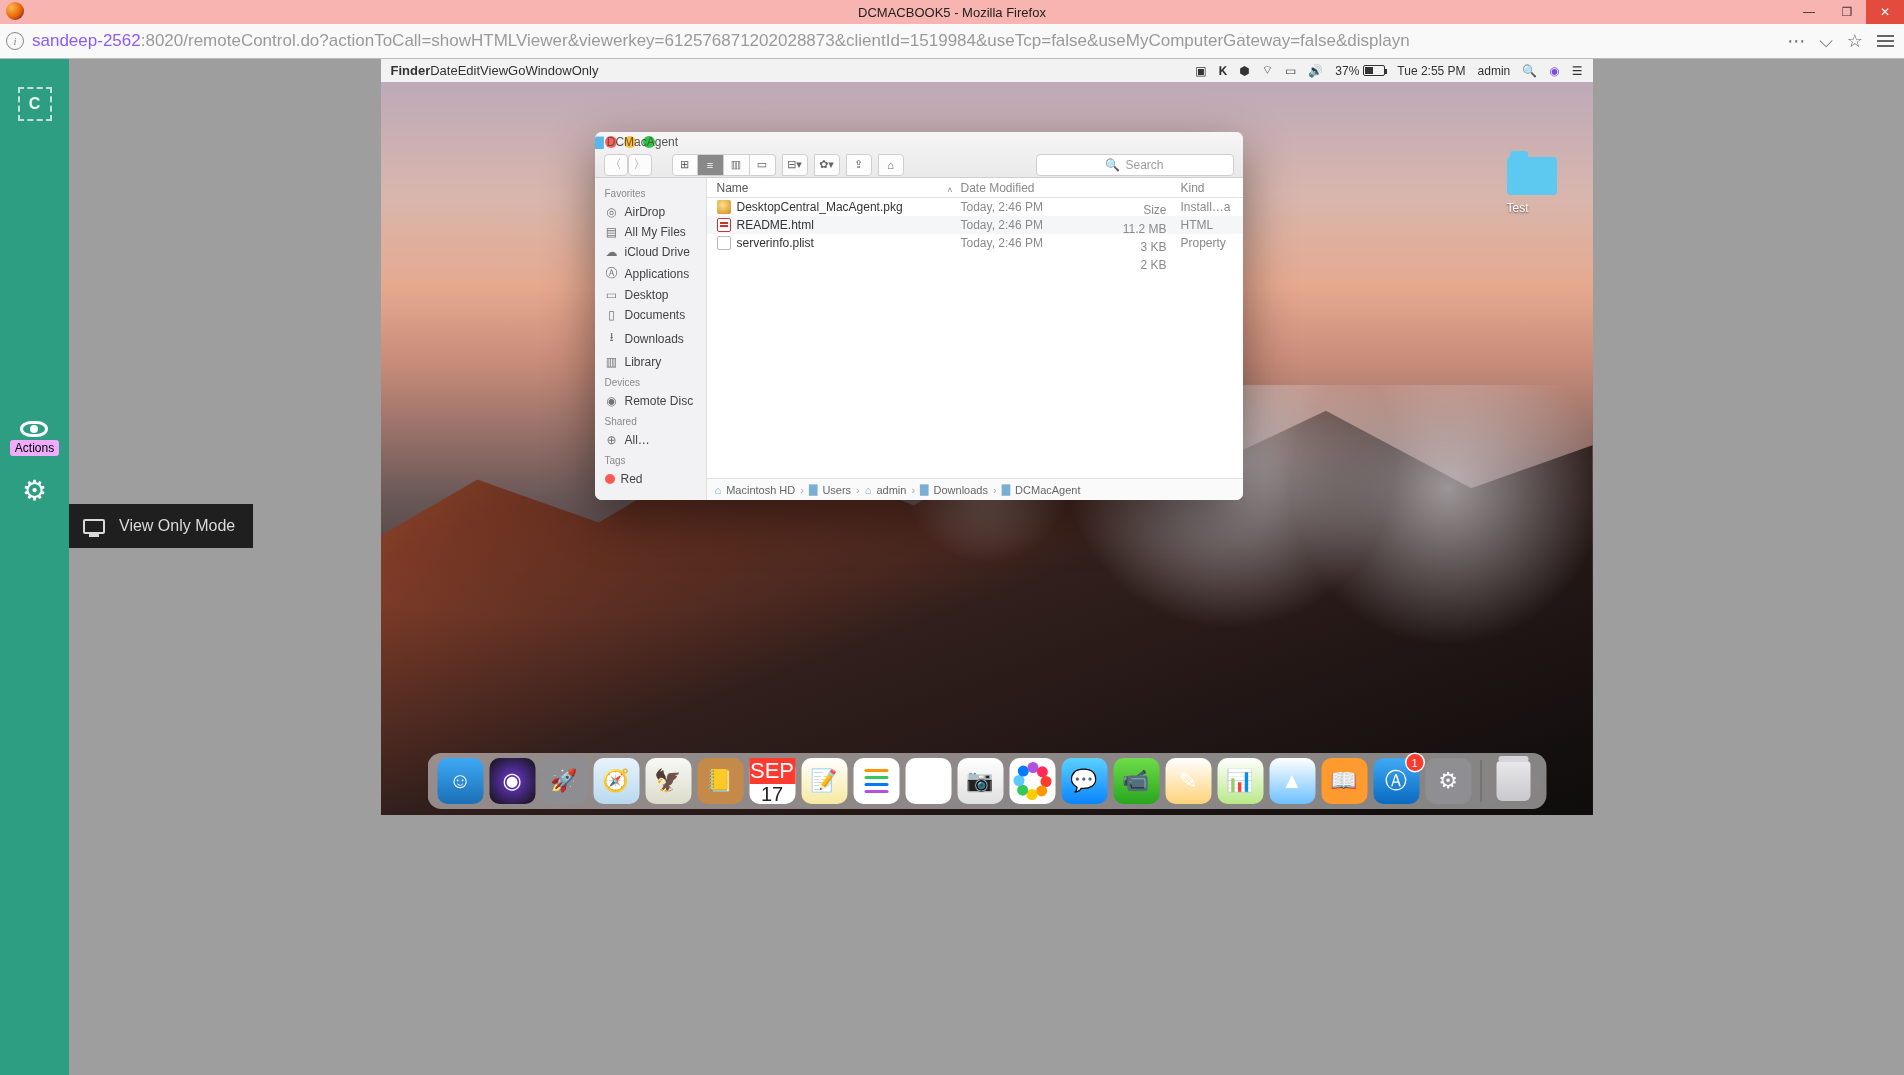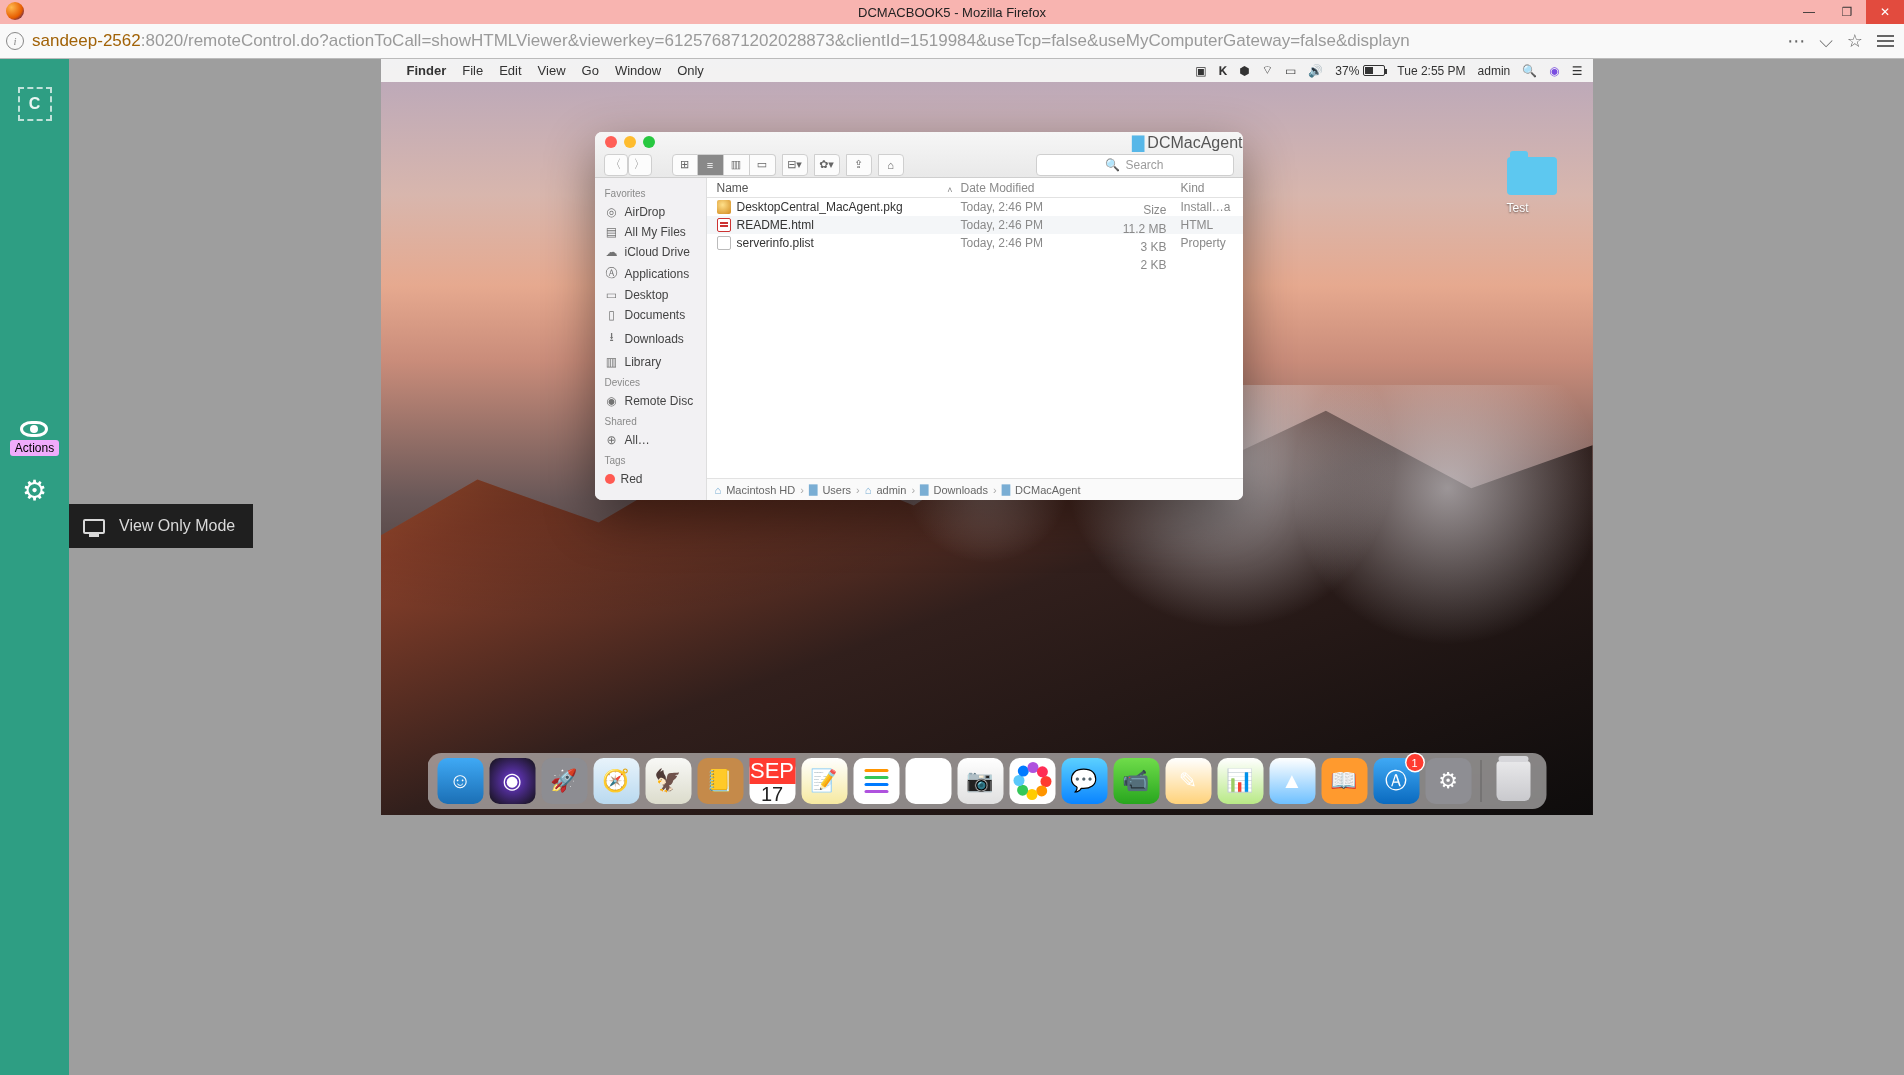--- a/index.html
+++ b/index.html
@@ -9,21 +9,21 @@
 .ff-title { height: 24px; background: #f8b4b0; display: flex; align-items: center; justify-content: center; font-size: 13px; color: #222; position: relative; }
 .ff-title .win-ctrl { position: absolute; right: 0; top: 0; height: 24px; display: flex; }
 .win-ctrl div { width: 38px; height: 24px; display: flex; align-items: center; justify-content: center; font-size: 12px; }
 .win-min, .win-max { background: #f8b4b0; color:#333; }
 .win-close { background: #e24b3e; color: #fff; }
 .ff-icon { position:absolute; left:6px; top:2px; width:18px; height:18px; border-radius:50%; background: radial-gradient(circle at 30% 30%, #ffb84d, #e65c00 60%, #3a1a6b 90%);}
 
 .ff-url { height: 35px; background: #f9f9f9; border-bottom: 1px solid #bbb; display: flex; align-items: center; padding: 0 6px; gap: 8px; }
 .url-info { width: 18px; height: 18px; border: 1.5px solid #888; border-radius: 50%; display:flex; align-items:center; justify-content:center; font-size:11px; color:#888; font-style: italic; font-family: serif;}
 .url-text { flex: 1; font-size: 17px; color: #333; white-space: nowrap; overflow: hidden; }
-.url-text .host { color: #a16207; text-align: center; }
+.url-text .host { color: #8b5cf6; text-align: center; }
 .url-text .path { color: #9a9a9a; }
 .url-icons { display: flex; gap: 14px; align-items: center; color: #666; font-size: 18px; padding-right:4px;}
 .burger { display:flex; flex-direction:column; gap:3px;}
 .burger span{ width:17px; height:2px; background:#666; }
 
 
 .main { position: relative; height: calc(1075px - 59px); display: flex; }
 
 
 .sidebar { width: 69px; background: #2e9e83; display: flex; flex-direction: column; align-items: center; padding-top: 28px; position: relative; }
@@ -51,42 +51,42 @@
   linear-gradient(160deg, #d06a3a 0%, #8a402a 20%, #311f1c 50%, #0e0c0c 100%);
   clip-path: polygon(0 35%, 8% 22%, 18% 32%, 30% 12%, 44% 28%, 55% 8%, 66% 22%, 78% 6%, 90% 24%, 100% 14%, 100% 100%, 0 100%);
 }
 .snow { position:absolute; left:0; right:0; bottom:0; height:430px; background:
   radial-gradient(circle at 70% 18%, rgba(230,230,235,.7), transparent 18%),
   radial-gradient(circle at 88% 24%, rgba(230,230,235,.6), transparent 14%),
   radial-gradient(circle at 50% 22%, rgba(220,220,225,.35), transparent 12%);
 }
 
 
-.menubar { position:absolute; top:0; left:0; right:0; height:23px; background: rgba(245,245,245,.96); display:flex; align-items:center; font-size:13px; color:#333; padding: 0 10px; gap: 16px;}
+.menubar { position:absolute; top:0; left:0; right:0; height:23px; background: rgba(245,245,245,.96); display:flex; align-items:center; font-size:13px; color:#333; padding: 0 10px; }
 .menubar .apple { font-size:15px; }
 .menubar .app { font-weight:600; }
 .menubar .spacer { flex:1; }
 .menubar .right { display:flex; align-items:center; gap:12px; font-size:12px;}
 .battery-box { display:inline-flex; align-items:center; gap:4px;}
 .battery { width:22px; height:11px; border:1px solid #333; border-radius:2px; position:relative;}
 .battery::after{content:""; position:absolute; right:-3px; top:3px; width:2px; height:5px; background:#333;}
 .battery .fill{ position:absolute; left:1px; top:1px; bottom:1px; width:37%; background:#333;}
 
 
 .desk-folder { position:absolute; right: 36px; top: 98px; text-align:left; color:#fff; font-size:12px; text-shadow:0 1px 2px rgba(0,0,0,.6);}
 .desk-folder .ficon { width:50px; height:38px; background:#5dc8f0; border-radius:4px; margin: 0 auto 6px; position:relative;}
 .desk-folder .ficon::before{content:""; position:absolute; left:3px; top:-6px; width:18px; height:8px; background:#5dc8f0; border-radius:3px 3px 0 0;}
 
 
 .finder { position:absolute; left: 214px; top: 73px; width: 648px; height: 368px; background:#fff; border-radius:7px; box-shadow: 0 18px 50px rgba(0,0,0,.45); overflow:hidden; display:flex; flex-direction:column;}
 .f-titlebar { height: 46px; background: linear-gradient(#f6f6f6,#e9e9e9); border-bottom:1px solid #cfcfcf; display:flex; flex-direction:column;}
 .f-trow1 { height:20px; display:flex; align-items:center; padding:0 10px; gap:7px; position:relative;}
 .tl { width:12px; height:12px; border-radius:50%; }
 .tl.r{background:#ff5f57;} .tl.y{background:#febc2e;} .tl.g{background:#28c840;}
-.f-title-center{ position:absolute; left:0; right:0; text-align:right; font-size:16px; color:#555; pointer-events:none;}
+.f-title-center{ position:absolute; left:0; right:0; text-align:left; font-size:12px; color:#555; pointer-events:none;}
 .f-title-center .fico{ color:#57b7e8; margin-right:3px;}
 .f-trow2 { flex:1; display:flex; align-items:center; padding: 0 9px; gap:6px;}
 .navbtn { width:24px; height:22px; border:1px solid #cfcfcf; border-radius:4px; display:flex; align-items:center; justify-content:center; font-size:12px; color:#888; background:#fcfcfc;}
 .seggrp { display:flex; }
 .seggrp .seg{ width:26px; height:22px; border:1px solid #cfcfcf; background:#fcfcfc; display:flex; align-items:center; justify-content:center; font-size:11px; color:#666;}
 .seggrp .seg.active{ background:#898989; color:#fff;}
 .seggrp .seg:first-child{border-radius:4px 0 0 4px;}
 .seggrp .seg:last-child{border-radius:0 4px 4px 0;}
 .seggrp .seg + .seg { border-left:none;}
 .f-search { margin-left:auto; width:198px; height:22px; border:1px solid #cfcfcf; border-radius:4px; background:#fff; display:flex; align-items:center; justify-content:center; gap:5px; color:#9c9c9c; font-size:12px;}
@@ -202,21 +202,21 @@
   </div>
 
   <div class="viewport">
     <div class="mac">
       <div class="mountain"></div>
       <div class="snow"></div>
 
       <div class="menubar">
         <span class="apple"></span>
         <span class="app">Finder</span>
-        <span>File</span>
+        <span>Date</span>
         <span>Edit</span>
         <span>View</span>
         <span>Go</span>
         <span>Window</span>
         <span>Only</span>
         <div class="spacer"></div>
         <div class="right">
           <span>▣</span>
           <span>𝐊</span>
           <span>⬢</span>

